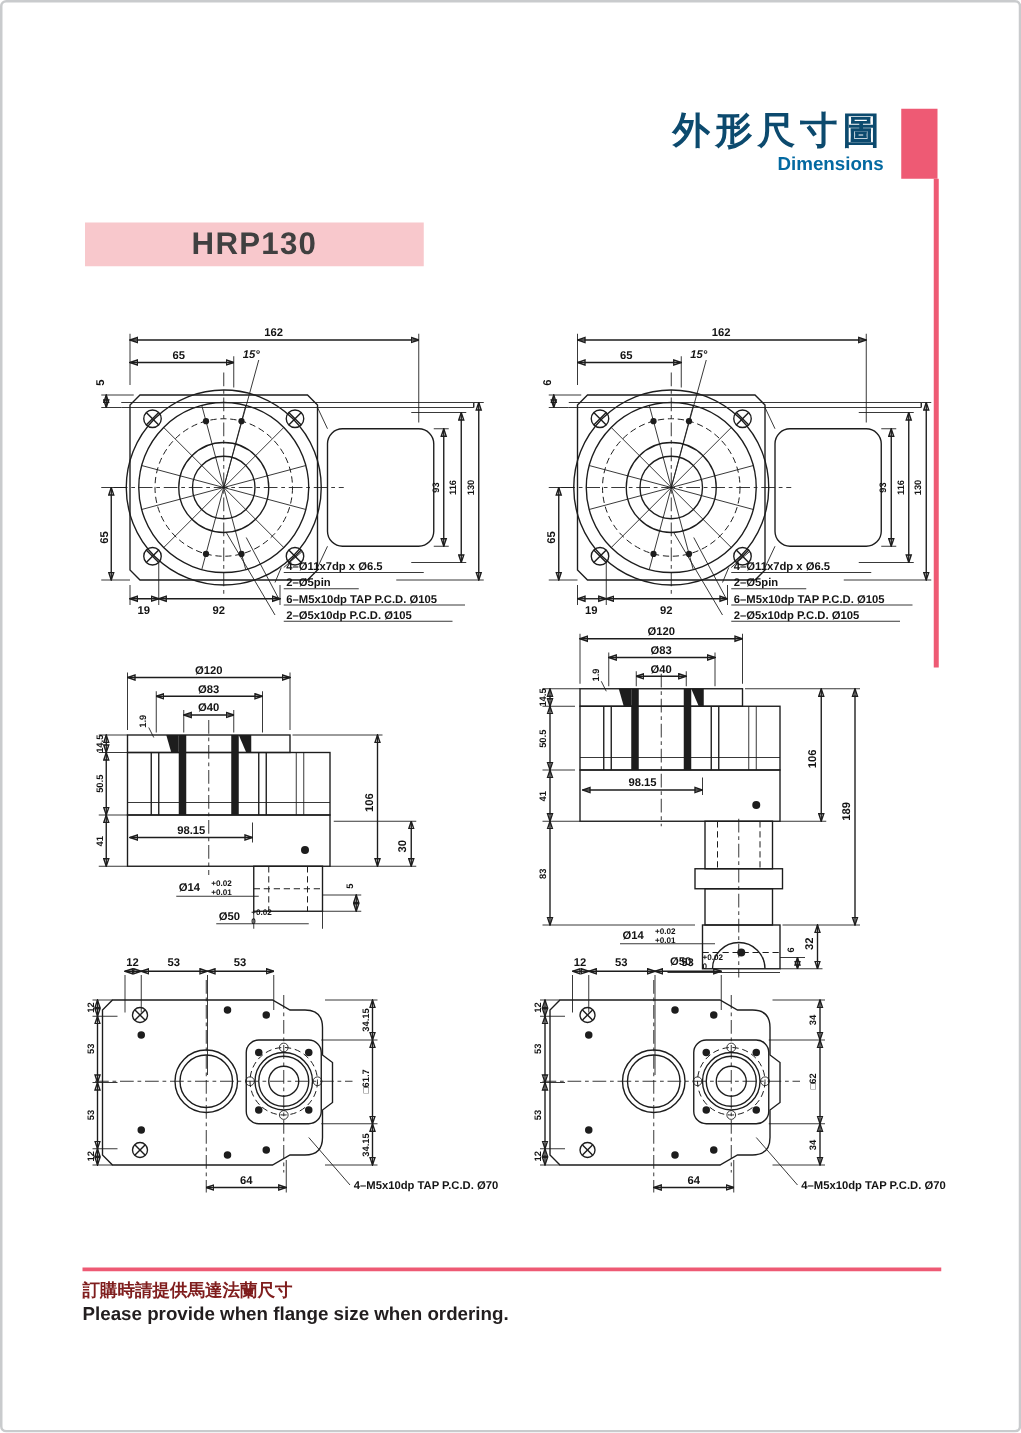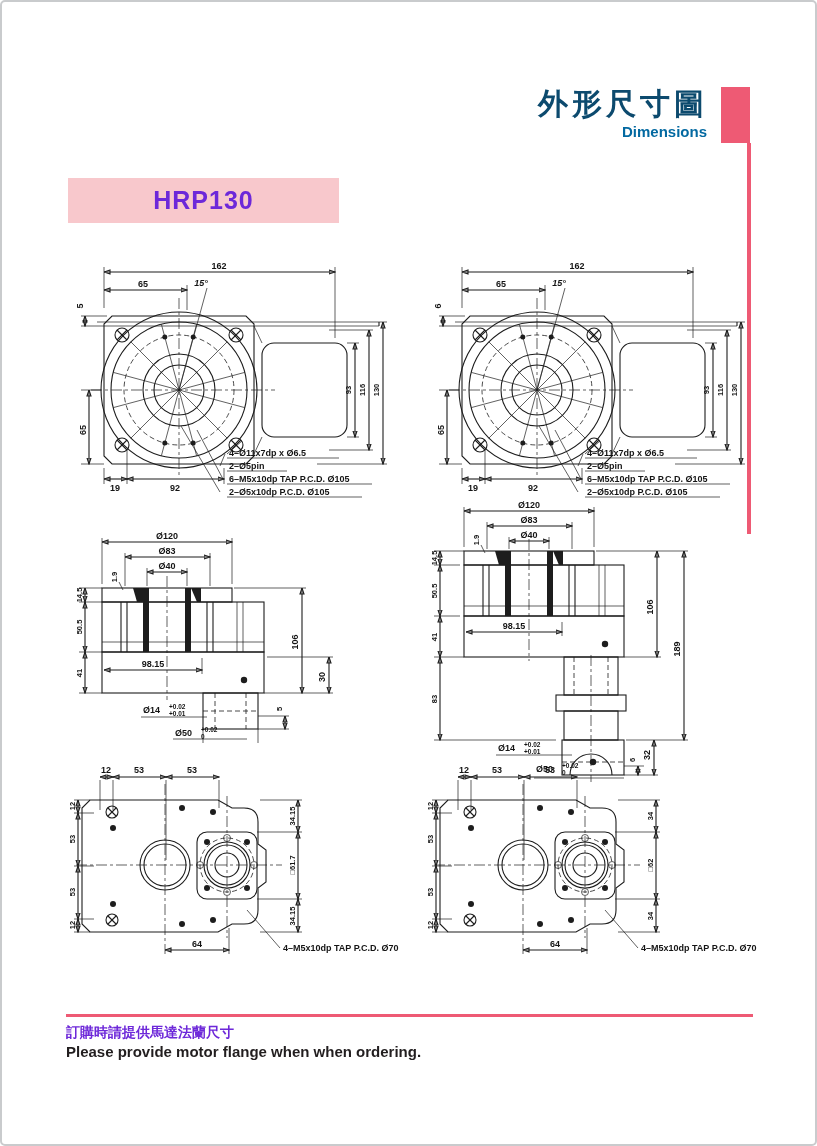--- a/index.html
+++ b/index.html
@@ -8,41 +8,41 @@
           border:2px solid #c9cbcd; border-radius:5px; overflow:hidden; }
 
   
   .title-zh { position:absolute; top:82px; right:107px; font-size:30px; font-weight:bold;
               color:#0c4a6e; letter-spacing:4px; }
   .title-en { position:absolute; top:121px; right:108px; font-size:15px; font-weight:bold; color:#0369a1; }
   .hdr-block { position:absolute; left:719px; top:85px; width:29px; height:56px; background:#ee5a74; }
   .hdr-vline { position:absolute; left:745px; top:141px; width:4px; height:391px; background:#ee5a74; }
 
   
-  .band { position:absolute; top:176px; width:271px; height:45px; background:#f8c8cc;
+  .band { position:absolute; top:176px; width:271px; height:35px; background:#f8c8cc;
           display:flex; align-items:center; justify-content:center;
-          font-size:25px; font-weight:bold; color:#6d28d9; letter-spacing:1px; }
+          font-size:25px; font-weight:bold; color:#404040; letter-spacing:1px; }
   .band-l { left:66px; } .band-r { left:430px; }
 
   
   svg.drw { position:absolute; overflow:visible; }
   .drw line, .drw path, .drw rect, .drw circle, .drw polyline { stroke:#1d1d1d; fill:none; stroke-width:1.1; }
   .drw .thin { stroke-width:0.7; }
   .drw .dsh  { stroke-width:0.8; stroke-dasharray:5 3; }
   .drw .cl   { stroke-width:0.7; stroke-dasharray:11 3 3 3; }
   .drw .fil  { fill:#1d1d1d; stroke:none; }
   .drw text  { font:bold 9px "Liberation Sans",sans-serif; fill:#141414; stroke:none; text-anchor:middle; }
   .drw text.s   { font-size:7.5px; }
   .drw text.it  { font-style:italic; }
   .drw text.cal { text-anchor:start; }
   .drw text.tol { font-size:6.5px; text-anchor:start; }
 
   
   .rule    { position:absolute; left:64px; top:1012px; width:687px; height:3px; background:#ee5a74; }
-  .note-zh { position:absolute; left:64px; top:1022px; font-size:14px; font-weight:bold; color:#6d28d9; }
+  .note-zh { position:absolute; left:64px; top:1022px; font-size:14px; font-weight:bold; color:#7f1d1d; }
   .note-en { position:absolute; left:64px; top:1041px; font-size:15px; font-weight:bold; color:#221e1f; }
 </style>
 </head>
 <body>
 
 <div class="page">
 
   <div class="title-zh">外形尺寸圖</div>
   <div class="title-en">Dimensions</div>
   <div class="hdr-block"></div>
@@ -557,15 +557,15 @@
       <line class="thin" x1="159" y1="166" x2="159" y2="192"></line>
       <line x1="95" y1="188" x2="159" y2="188" marker-start="url(#ar)" marker-end="url(#ar)"></line>
       <text x="127" y="185">64</text>
       <line class="thin" x1="177" y1="148" x2="210" y2="186"></line>
       <text class="cal" x="213" y="189">4–M5x10dp TAP P.C.D. Ø70</text>
     </g>
   </svg>
 
   <div class="rule"></div>
   <div class="note-zh">訂購時請提供馬達法蘭尺寸</div>
-  <div class="note-en">Please provide motor flange when when ordering.</div>
+  <div class="note-en">Please provide when flange size when ordering.</div>
 
 </div>
 
 </body></html>

